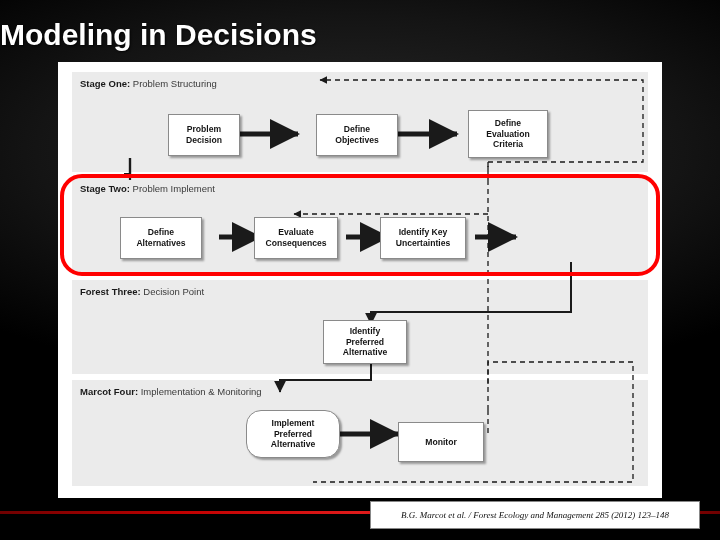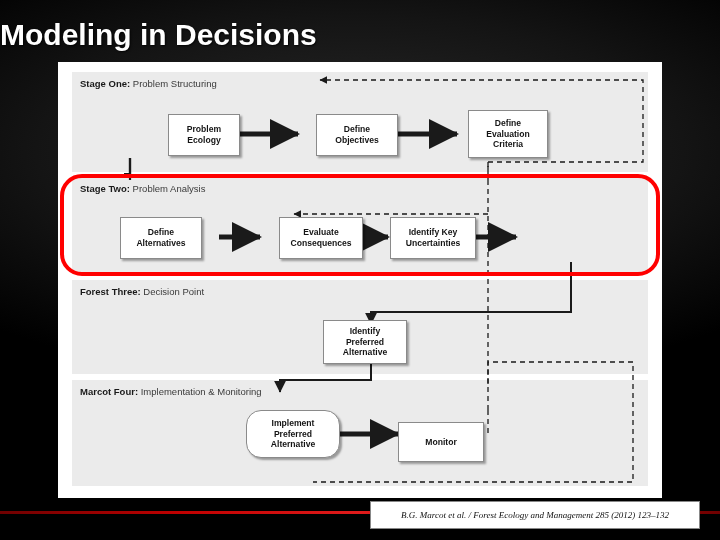--- a/index.html
+++ b/index.html
@@ -145,21 +145,21 @@
     <div class="stage-band" style="left:14px; top:116px; width:576px; height:96px;"></div>
     <div class="stage-band" style="left:14px; top:218px; width:576px; height:94px;"></div>
     <div class="stage-band" style="left:14px; top:318px; width:576px; height:106px;"></div>
 
     <div class="stage-label" style="left:22px; top:16px;">
       <b>Stage One:</b>
       <span class="lbl">Problem Structuring</span>
     </div>
     <div class="stage-label" style="left:22px; top:121px;">
       <b>Stage Two:</b>
-      <span class="lbl">Problem Analysis</span>
+      <span class="lbl">Problem Implement</span>
     </div>
     <div class="stage-label" style="left:22px; top:224px;">
       <b>Forest Three:</b>
       <span class="lbl">Decision Point</span>
     </div>
     <div class="stage-label" style="left:22px; top:324px;">
       <b>Marcot Four:</b>
       <span class="lbl">Implementation &amp; Monitoring</span>
     </div>
 
@@ -190,44 +190,44 @@
       <line x1="281" y1="372" x2="340" y2="372" stroke="#1a1a1a" stroke-width="5" marker-end="url(#arrow)"></line>
 
       <path d="M430,348 L430,100" stroke="#1a1a1a" stroke-width="1.3" fill="none" stroke-dasharray="5,4"></path>
       <path d="M430,348 L430,372" stroke="#1a1a1a" stroke-width="1.3" fill="none" stroke-dasharray="5,4"></path>
       <path d="M430,118 L430,100 L585,100 L585,18 L262,18" stroke="#1a1a1a" stroke-width="1.3" fill="none" stroke-dasharray="5,4" marker-end="url(#arrowd)"></path>
       <path d="M430,152 L236,152" stroke="#1a1a1a" stroke-width="1.3" fill="none" stroke-dasharray="5,4" marker-end="url(#arrowd)"></path>
       <path d="M430,322 L430,300 L575,300 L575,420 L255,420" stroke="#1a1a1a" stroke-width="1.3" fill="none" stroke-dasharray="5,4"></path>
     </svg>
 
     <div class="node" style="left:110px; top:52px; width:72px; height:42px;">Problem
-Ecology</div>
+Decision</div>
     <div class="node" style="left:258px; top:52px; width:82px; height:42px;">Define
 Objectives</div>
     <div class="node" style="left:410px; top:48px; width:80px; height:48px;">Define
 Evaluation
 Criteria</div>
 
     <div class="node" style="left:62px; top:155px; width:82px; height:42px;">Define
 Alternatives</div>
-    <div class="node" style="left:221px; top:155px; width:84px; height:42px;">Evaluate
+    <div class="node" style="left:196px; top:155px; width:84px; height:42px;">Evaluate
 Consequences</div>
-    <div class="node" style="left:332px; top:155px; width:86px; height:42px;">Identify Key
+    <div class="node" style="left:322px; top:155px; width:86px; height:42px;">Identify Key
 Uncertainties</div>
 
     <div class="node" style="left:265px; top:258px; width:84px; height:44px;">Identify
 Preferred
 Alternative</div>
 
     <div class="node" style="left:188px; top:348px; width:94px; height:48px;border-radius:15px;">Implement
 Preferred
 Alternative</div>
     <div class="node" style="left:340px; top:352px; width:86px; height:40px;margin-top:8px;">Monitor</div>
 
     <div class="highlight-box"></div>
   </div>
 </div>
 
 <div class="bottom-rule"></div>
 
 <div class="caption-bar">
-  <span class="caption-text">B.G. Marcot et al. / Forest Ecology and Management 285 (2012) 123–132</span>
+  <span class="caption-text">B.G. Marcot et al. / Forest Ecology and Management 285 (2012) 123–148</span>
 </div>
 
 </body></html>

